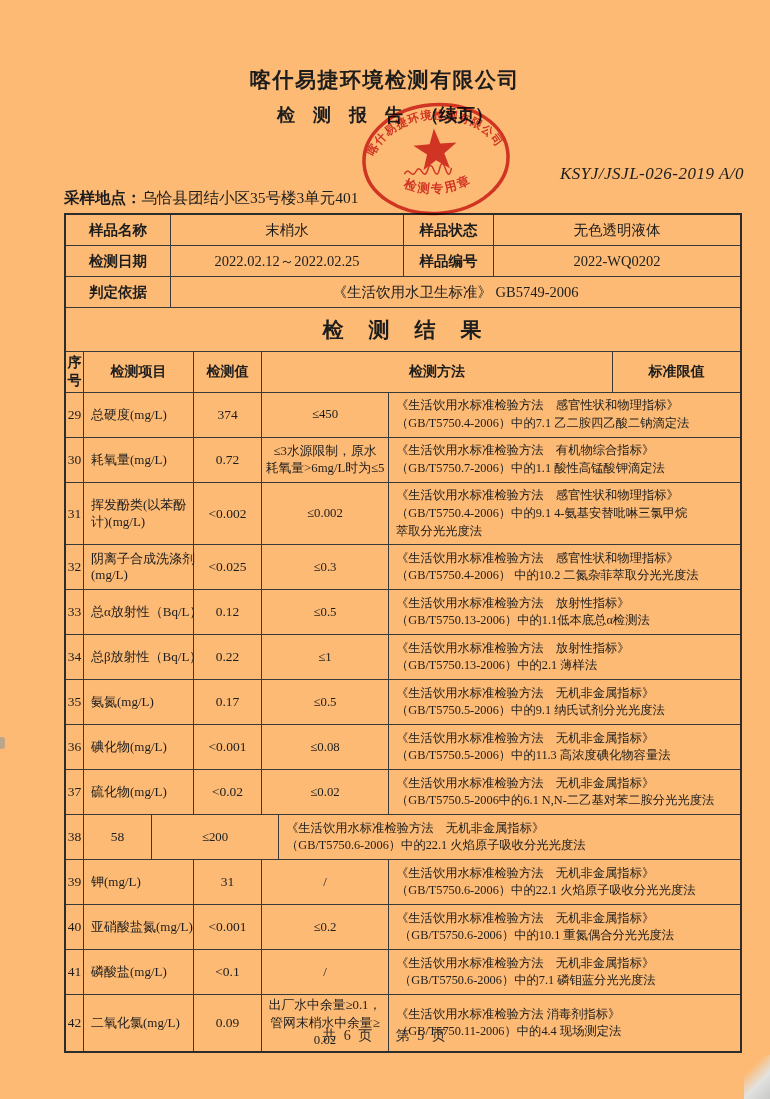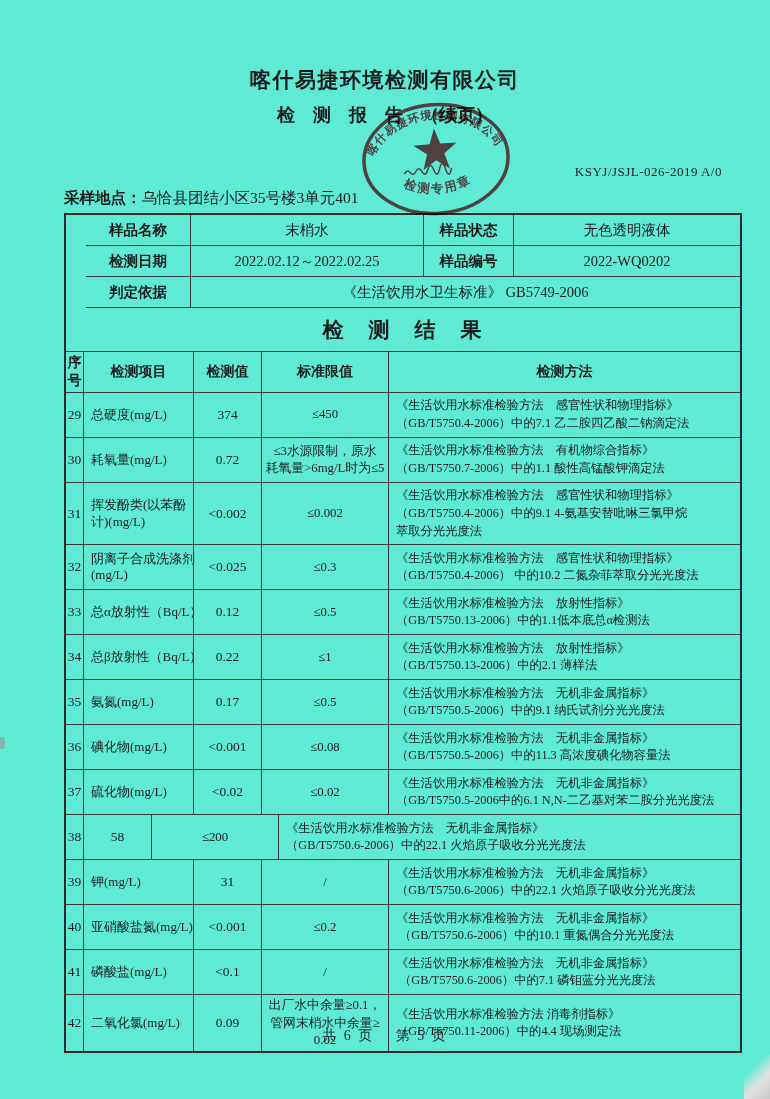--- a/index.html
+++ b/index.html
@@ -1,42 +1,42 @@
 <!DOCTYPE html>
 <html><head>
 <meta charset="utf-8">
 <style>
   html,body { margin:0; padding:0; background:#ffffff; }
   .page {
     position:relative; width:770px; height:1099px; margin:0 auto;
-    background:#5eead4; overflow:hidden;
+    background:#fdba74; overflow:hidden;
     font-family:"Liberation Serif","DejaVu Serif",serif; color:#1d1d1d;
   }
   
   .company-title { position:absolute; top:66px; left:0; width:100%; text-align:center;
     font-size:21px; font-weight:bold; letter-spacing:1.5px; }
   .report-title { position:absolute; top:103px; left:0; width:100%; text-align:center;
     font-size:18px; font-weight:bold; }
-  .doc-number { position:absolute; top:164px; right:48px; font-size:13px; letter-spacing:.5px; }
+  .doc-number { position:absolute; top:164px; right:26px; font-size:17px; letter-spacing:.5px;font-style:italic; }
   .sampling-line { position:absolute; top:188px; left:64px; font-size:15.5px; }
   .sampling-line .lab { font-weight:bold; }
   
   .stamp { position:absolute; left:357px; top:98px; width:158px; height:122px;
     mix-blend-mode:multiply; opacity:.93; transform:rotate(-4deg); z-index:5; }
   
   .tbl { position:absolute; left:64px; top:213px; width:678px;
     border:2px solid #2c2c2c; box-sizing:border-box; background:rgba(255,255,255,.0); }
   .row { display:flex; border-bottom:1.5px solid #3a3a3a; }
   .row:last-child { border-bottom:none; }
   .cell { border-right:1.5px solid #3a3a3a; box-sizing:border-box;
     display:flex; align-items:center; justify-content:center; text-align:center; padding:2px 3px; }
   .cell:last-child { border-right:none; }
   
   .iw1 { width:105px; } .iw2 { width:233px; } .iw3 { width:90px; } .iw4 { flex:1; }
-  .info-row { min-height:30px; font-size:14.5px;margin-left:20px; }
+  .info-row { min-height:30px; font-size:14.5px; }
   .info-label { font-weight:bold; }
   
   .banner-row { min-height:43px; }
   .banner-cell { flex:1; font-size:21px; font-weight:bold; letter-spacing:2px; }
   .head-row { min-height:36px; font-weight:bold; font-size:14px; }
   
   .rw1 { width:18px; } .rw2 { width:110px; } .rw3 { width:68px; } .rw4 { width:127px; } .rw5 { flex:1; }
   .body-row { min-height:44px; font-size:13.5px; }
   .item-cell { justify-content:flex-start; text-align:left; padding-left:7px;
     font-size:13px; white-space:pre; line-height:1.3; }
@@ -99,22 +99,22 @@
     </div>
 
     <div class="row banner-row">
       <div class="cell banner-cell">检　测　结　果</div>
     </div>
 
     <div class="row head-row">
       <div class="cell rw1">序号</div>
       <div class="cell rw2">检测项目</div>
       <div class="cell rw3">检测值</div>
+      <div class="cell rw5">检测方法</div>
       <div class="cell rw4">标准限值</div>
-      <div class="cell rw5">检测方法</div>
     </div>
 
     <div id="results-body">
   <div class="row body-row">
     <div class="cell rw1 num-cell">29</div>
     <div class="cell rw2 item-cell">总硬度(mg/L)</div>
     <div class="cell rw3 val-cell">374</div>
     <div class="cell rw4 limit-cell">≤450</div>
     <div class="cell rw5 method-cell">《生活饮用水标准检验方法　感官性状和物理指标》
 （GB/T5750.4-2006）中的7.1 乙二胺四乙酸二钠滴定法</div>

